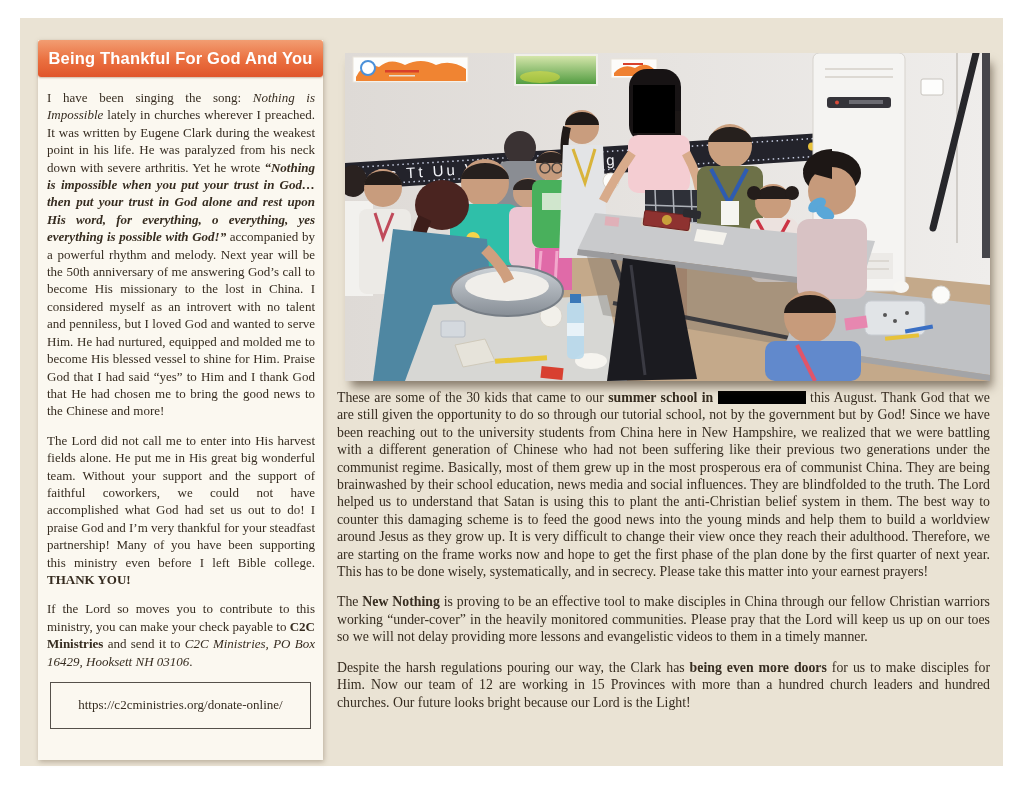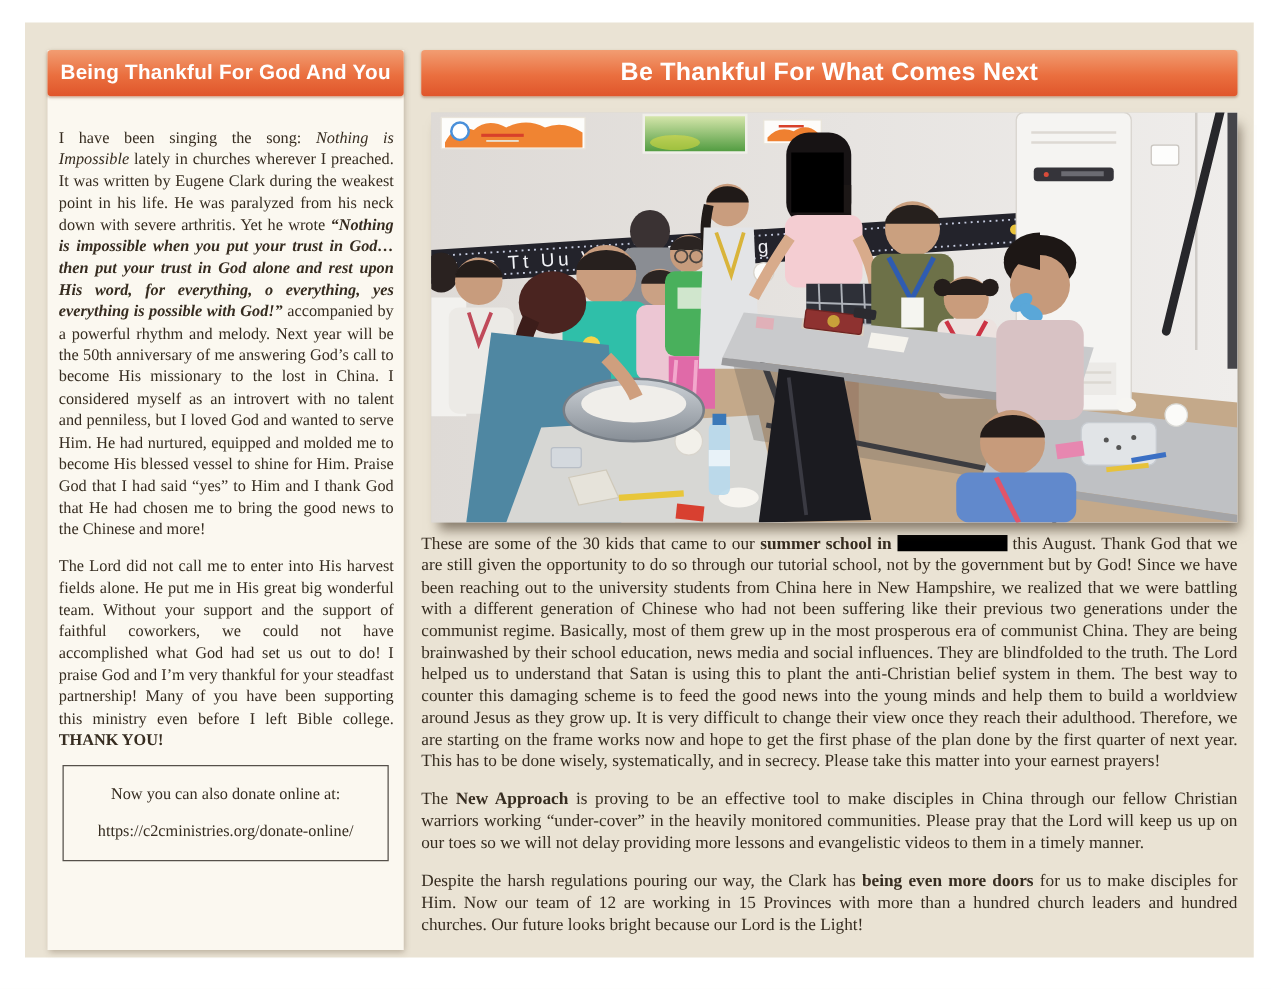--- a/index.html
+++ b/index.html
@@ -9,21 +9,21 @@
          background:var(--sheet_bg,#eae3d4);}
   .col-header{background:linear-gradient(180deg,var(--header_orange_top,#f29d72) 0%,#ea6f3f 55%,var(--header_orange_bottom,#e0552a) 100%);
          color:#fff;font-family:"Liberation Sans",sans-serif;font-weight:bold;
          text-align:center;height:37px;line-height:37px;border-radius:3px;
          box-shadow:0 1px 2px rgba(120,60,20,.35);}
   
   .left-card{position:absolute;left:18px;top:22px;width:285px;height:720px;
          background:var(--card_bg,#fbf8f0);box-shadow:1px 2px 5px rgba(96,78,55,.35);}
   .left-header{font-size:16.5px;letter-spacing:.2px;}
   .left-body{padding:12px 8px 0 9px;font-size:13px;line-height:17.4px;text-align:justify;}
-  .left-body p{margin:12px 0 12px 0;}
+  .left-body p{margin:0 0 12px 0;}
   .donate-box{margin:6px 12px 0 12px;border:1px solid #55504a;background:var(--card_bg,#fbf8f0);
          text-align:center;font-size:13px;padding:14px 6px 15px 6px;}
   .donate-line{margin:0 0 14px 0;}
   .donate-link{color:var(--text,#362c20);cursor:pointer;}
   
   .right-col{position:absolute;left:317px;top:22px;width:653px;}
   .right-header{font-size:20px;letter-spacing:.2px;}
   .photo{position:relative;margin:13px 0 0 8px;width:645px;height:328px;
          background:#dad7d4;box-shadow:4px 8px 9px -2px rgba(70,55,38,.6);}
   .right-body{margin-top:8px;font-size:13.8px;line-height:17.4px;text-align:justify;}
@@ -35,29 +35,28 @@
 </head>
 <body>
 
 <div class="sheet">
 
   <div class="left-card">
     <div class="col-header left-header">Being Thankful For God And You</div>
     <div class="left-body">
       <p><span>I have been singing the song: </span><span class="seg-i">Nothing is Impossible</span><span> lately in churches wherever I preached. It was written by Eugene Clark during the weakest point in his life. He was paralyzed from his neck down with severe arthritis. Yet he wrote </span><span class="seg-b seg-i">“Nothing is impossible when you put your trust in God… then put your trust in God alone and rest upon His word, for everything, o everything, yes everything is possible with God!”</span><span> accompanied by a powerful rhythm and melody. Next year will be the 50th anniversary of me answering God’s call to become His missionary to the lost in China. I considered myself as an introvert with no talent and penniless, but I loved God and wanted to serve Him. He had nurtured, equipped and molded me to become His blessed vessel to shine for Him. Praise God that I had said “yes” to Him and I thank God that He had chosen me to bring the good news to the Chinese and more!</span></p>
       <p><span>The Lord did not call me to enter into His harvest fields alone. He put me in His great big wonderful team. Without your support and the support of faithful coworkers, we could not have accomplished what God had set us out to do! I praise God and I’m very thankful for your steadfast partnership! Many of you have been supporting this ministry even before I left Bible college. </span><span class="seg-b">THANK YOU!</span></p>
+      <p><span>If the Lord so moves you to contribute to this ministry, you can make your check payable to </span><span class="seg-b">C2C Ministries</span><span> and send it to </span><span class="seg-i">C2C Ministries, PO Box 16429, Hooksett NH 03106</span><span>.</span></p>
     </div>
     <div class="donate-box">
-      <p class="donate-line">Now you can also donate online at:</p>
       <a class="donate-link">https://c2cministries.org/donate-online/</a>
     </div>
   </div>
 
   <div class="right-col">
-    <div class="col-header right-header">Be Thankful For What Comes Next</div>
 
     <div class="photo">
       <svg width="645" height="328" viewBox="0 0 645 328">
         <defs>
           <linearGradient id="wallG" x1="0" y1="0" x2="1" y2="0">
             <stop offset="0" stop-color="#dedad6"></stop>
               <stop offset="1" stop-color="#efedeb"></stop>
           </linearGradient>
           <linearGradient id="greenG" x1="0" y1="0" x2="0" y2="1">
             <stop offset="0" stop-color="#d9e8ae"></stop>
@@ -255,17 +254,17 @@
           <circle cx="465" cy="264" r="26" fill="#c79b7b"></circle>
           <path d="M439,260 a26,18 0 0 1 52,0 z" fill="#221b19"></path>
           <rect x="420" y="288" width="96" height="40" rx="10" fill="#6189cc"></rect>
           <line x1="452" y1="292" x2="470" y2="328" stroke="#e0556a" stroke-width="4"></line>
         </g>
       </svg>
     </div>
 
     <div class="right-body">
       <p><span>These are some of the 30 kids that came to our </span><span class="seg-b">summer school in </span><span class="redacted"></span><span> this August. Thank God that we are still given the opportunity to do so through our tutorial school, not by the government but by God! Since we have been reaching out to the university students from China here in New Hampshire, we realized that we were battling with a different generation of Chinese who had not been suffering like their previous two generations under the communist regime. Basically, most of them grew up in the most prosperous era of communist China. They are being brainwashed by their school education, news media and social influences. They are blindfolded to the truth. The Lord helped us to understand that Satan is using this to plant the anti-Christian belief system in them. The best way to counter this damaging scheme is to feed the good news into the young minds and help them to build a worldview around Jesus as they grow up. It is very difficult to change their view once they reach their adulthood. Therefore, we are starting on the frame works now and hope to get the first phase of the plan done by the first quarter of next year. This has to be done wisely, systematically, and in secrecy. Please take this matter into your earnest prayers!</span></p>
-      <p><span>The </span><span class="seg-b">New Approach</span><span> is proving to be an effective tool to make disciples in China through our fellow Christian warriors working “under-cover” in the heavily monitored communities. Please pray that the Lord will keep us up on our toes so we will not delay providing more lessons and evangelistic videos to them in a timely manner.</span></p>
+      <p><span>The </span><span class="seg-b">New Nothing</span><span> is proving to be an effective tool to make disciples in China through our fellow Christian warriors working “under-cover” in the heavily monitored communities. Please pray that the Lord will keep us up on our toes so we will not delay providing more lessons and evangelistic videos to them in a timely manner.</span></p>
       <p><span>Despite the harsh regulations pouring our way, the Clark has </span><span class="seg-b">being even more doors</span><span> for us to make  disciples for Him. Now our team of 12 are working in 15 Provinces with more than a hundred church leaders and hundred churches. Our future looks bright because our Lord is the Light!</span></p>
     </div>
   </div>
 </div>
 
 </body></html>

